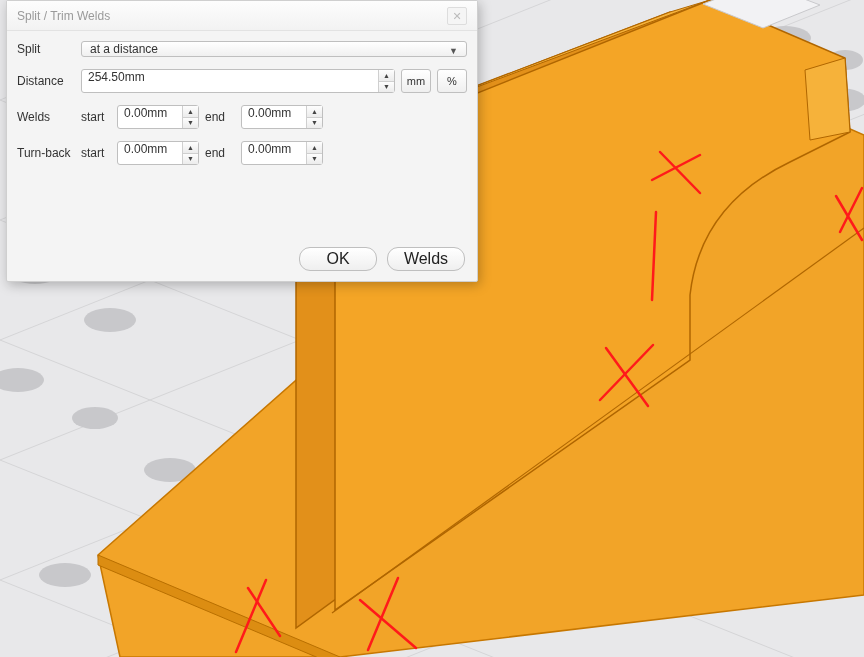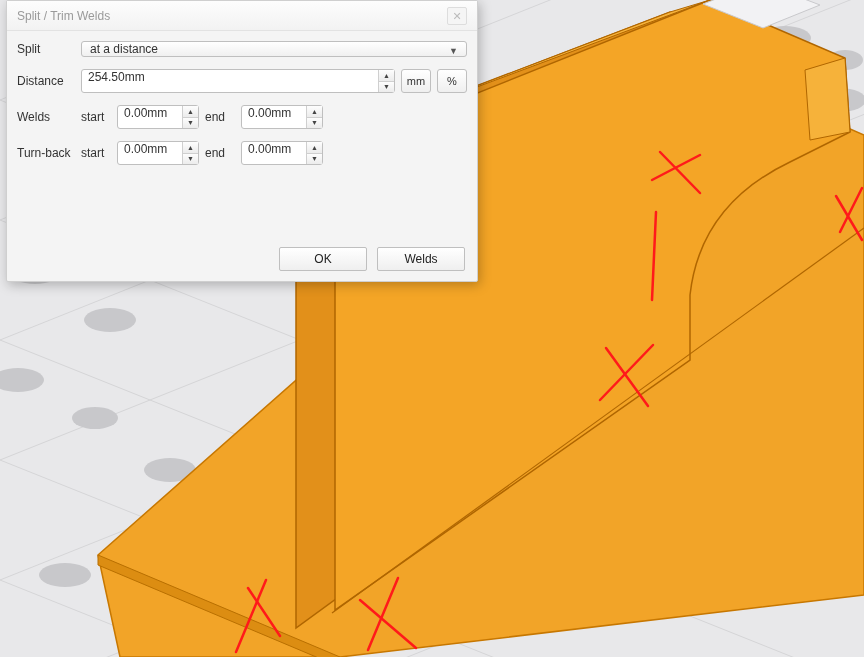--- a/index.html
+++ b/index.html
@@ -60,22 +60,22 @@
   .unit-btn {
     width: 30px; height: 24px; border: 1px solid #bfbfbf; border-radius: 3px;
     background: linear-gradient(#fff,#efefef);
     display: flex; align-items: center; justify-content: center;
     font-size: 11px;
   }
   .footer {
     position: absolute; bottom: 10px; right: 12px; display: flex; gap: 10px;
   }
   .footer button {
-    width: 88px; height: 24px; border: 1px solid #bfbfbf; border-radius: 2px;
-    background: linear-gradient(#fff,#efefef); font-size: 12px; color: #222;
+    width: 78px; height: 24px; border: 1px solid #bfbfbf; border-radius: 11px;
+    background: linear-gradient(#fff,#efefef); font-size: 16px; color: #222;
   }
 </style>
 </head>
 <body>
 
 <div class="viewport">
   <svg class="scene" width="864" height="657" viewBox="0 0 864 657">
 
     <g stroke="#d5d5d7" stroke-width="1">
 

